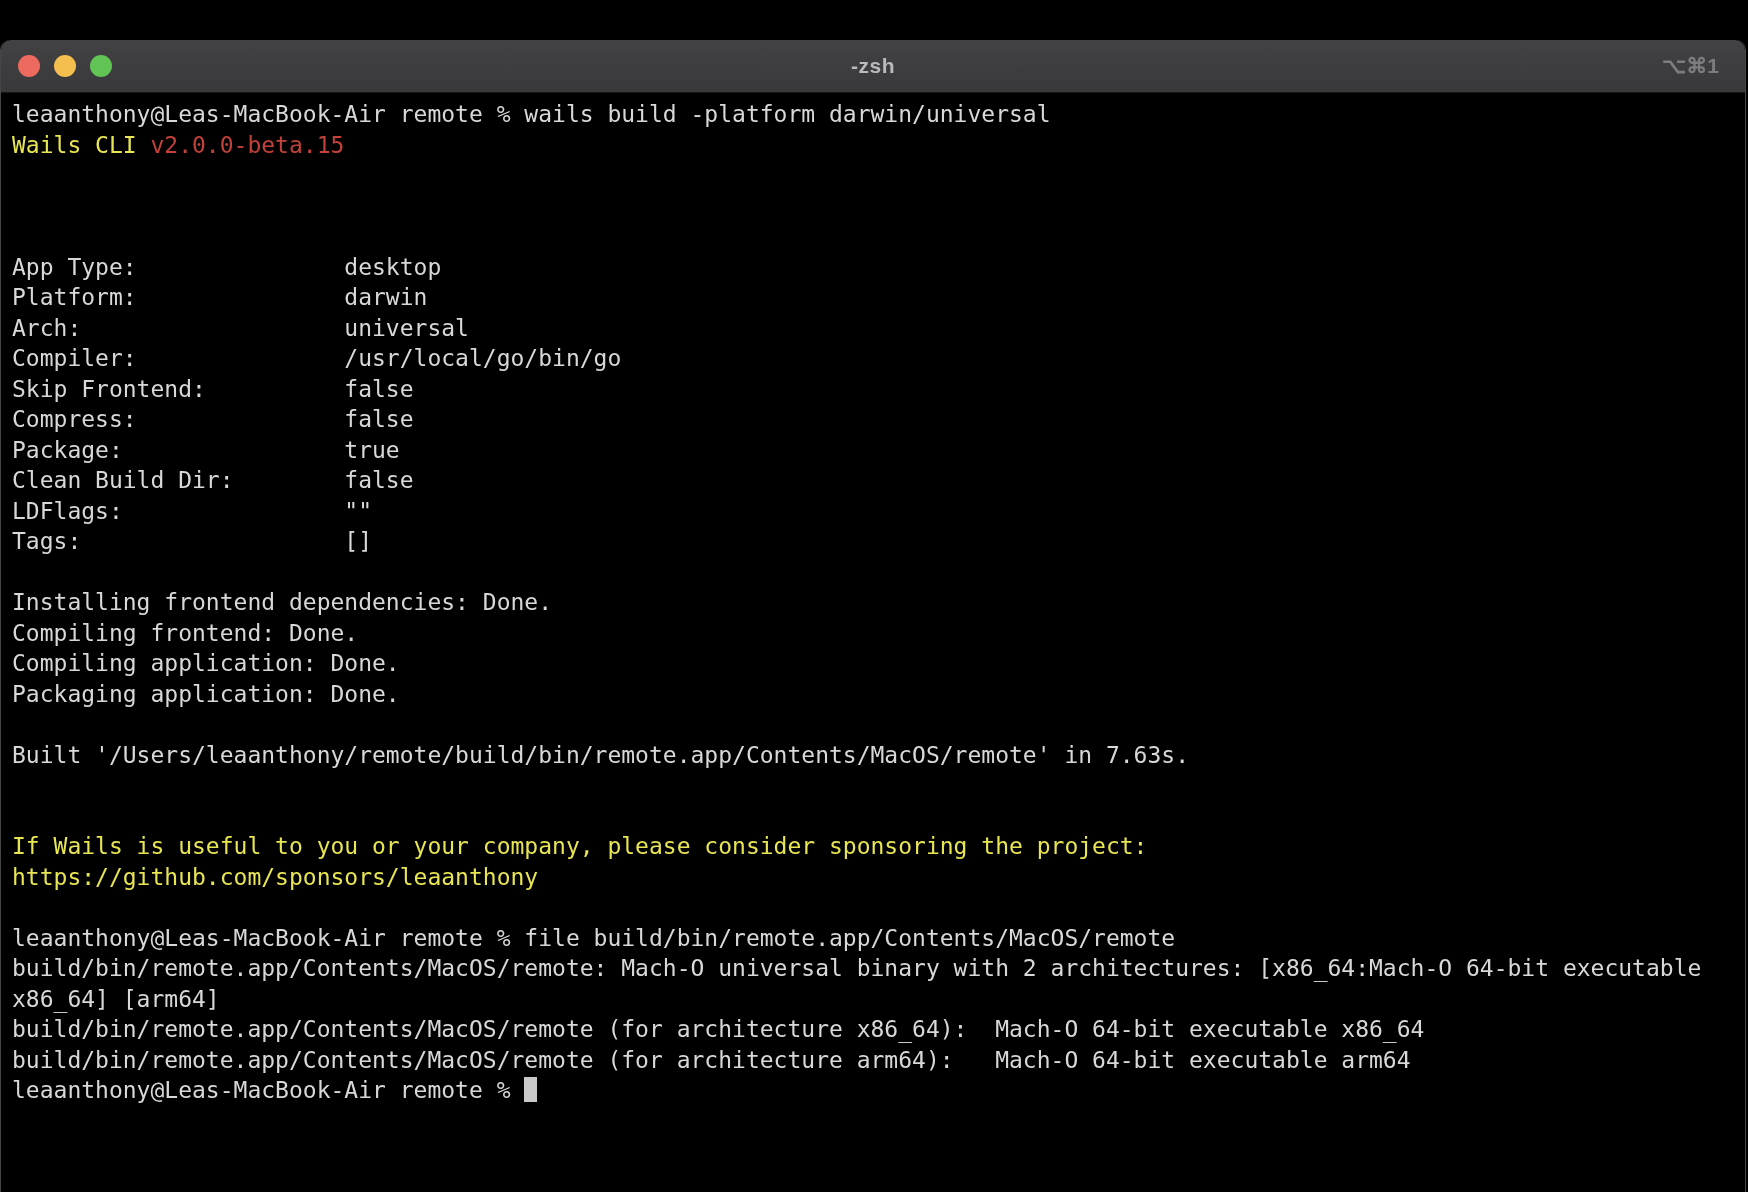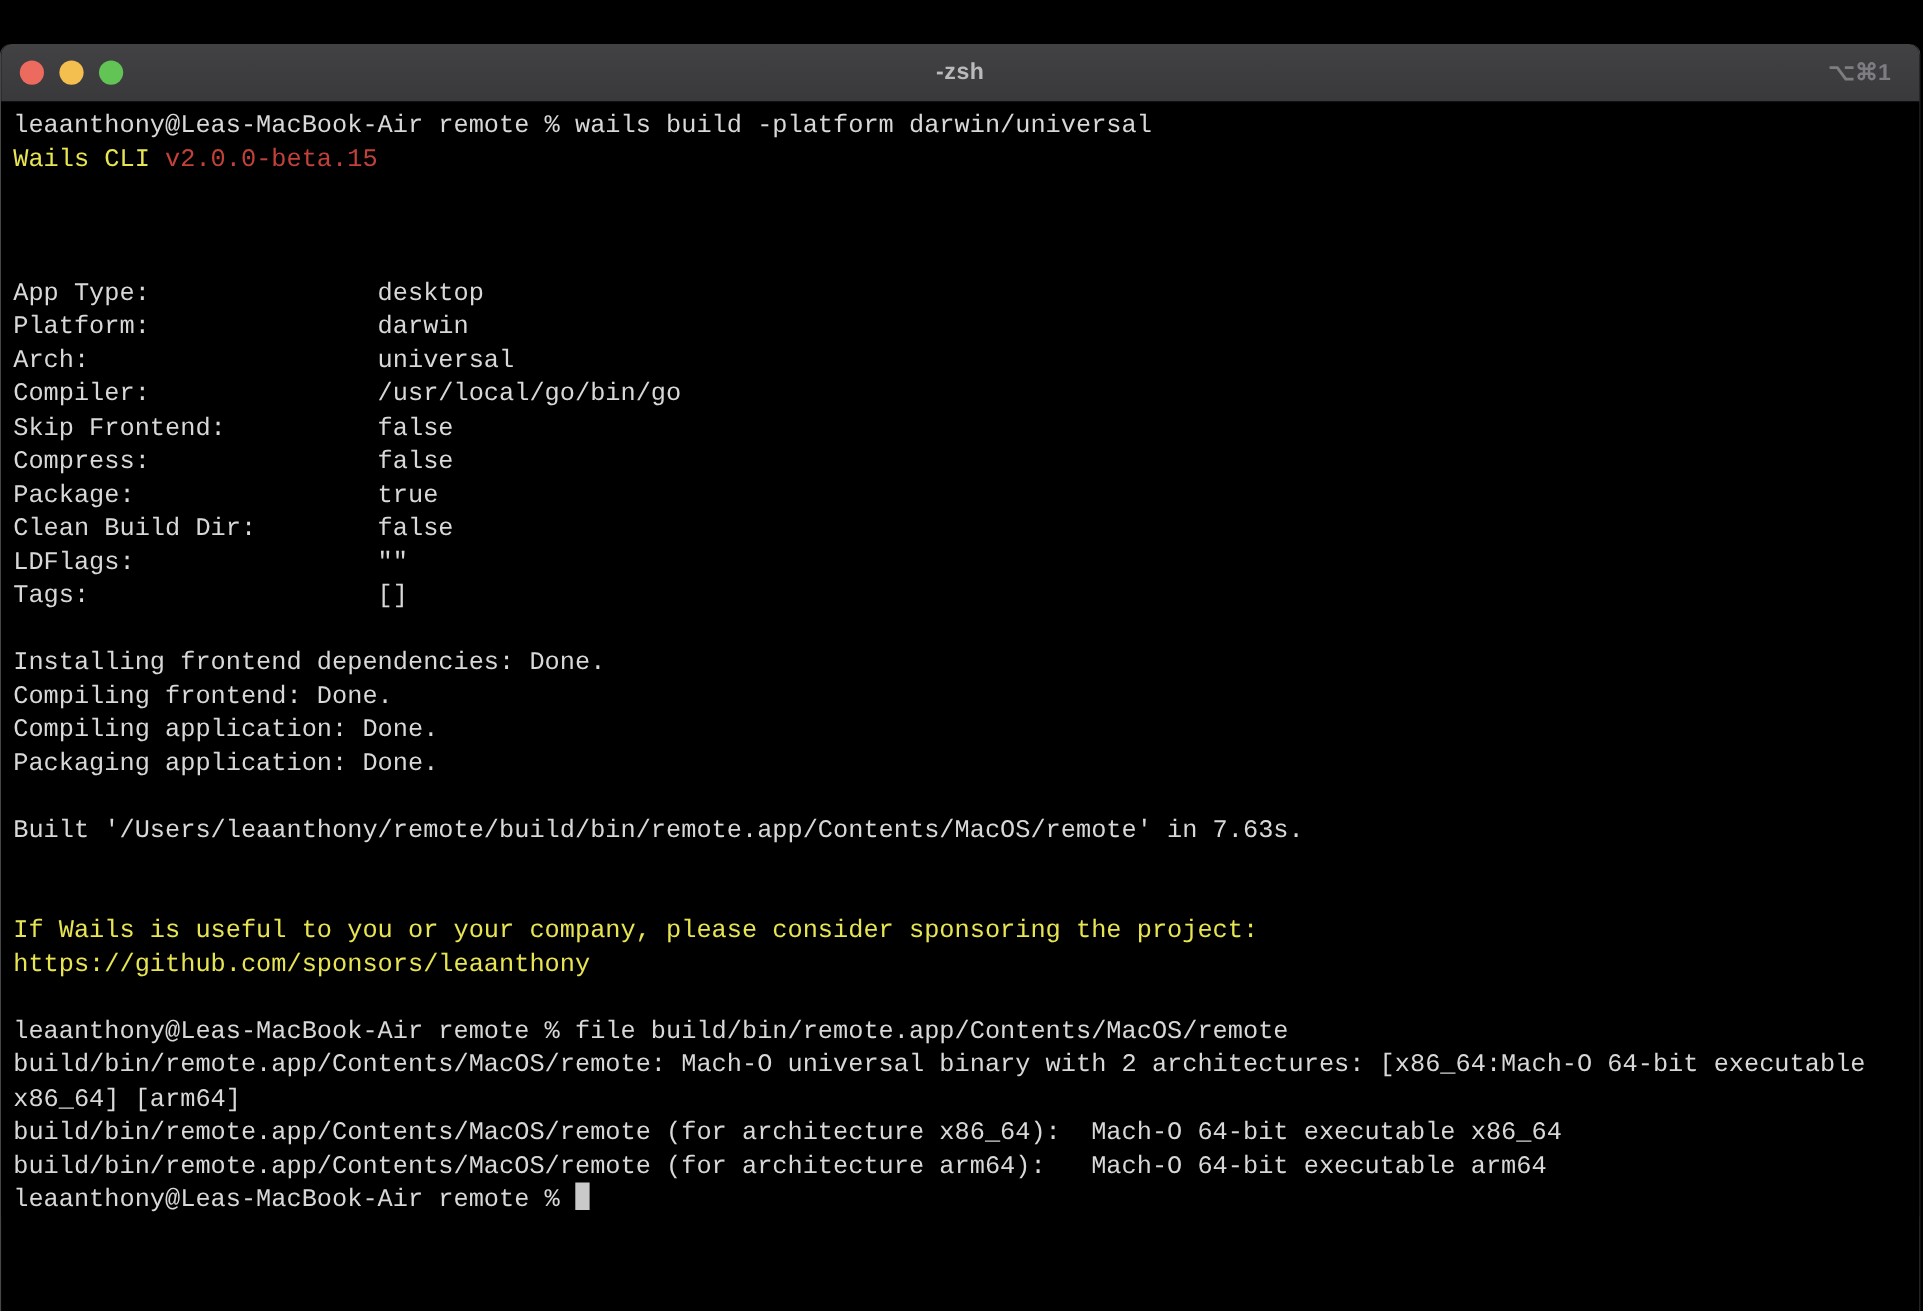--- a/index.html
+++ b/index.html
@@ -32,21 +32,21 @@
   .shortcut{
     position:absolute;right:26px;top:0;height:52px;display:flex;align-items:center;
     color:#7d7d81;font-size:21px;font-weight:bold;
   }
   .screen{
     padding:6px 0 0 11px;
     font-family:"DejaVu Sans Mono",monospace;
     font-size:23px;line-height:30.5px;
     white-space:pre;
   }
-  .term-line{height:30.5px;font-family:Liberation Mono, monospace;}
+  .term-line{height:30.5px;}
   .cursor{
     display:inline-block;width:13px;height:25px;margin-bottom:-4px;
   }
 </style>
 </head>
 <body>
 
 <div class="behind-sliver"></div>
 
 <div class="window">

